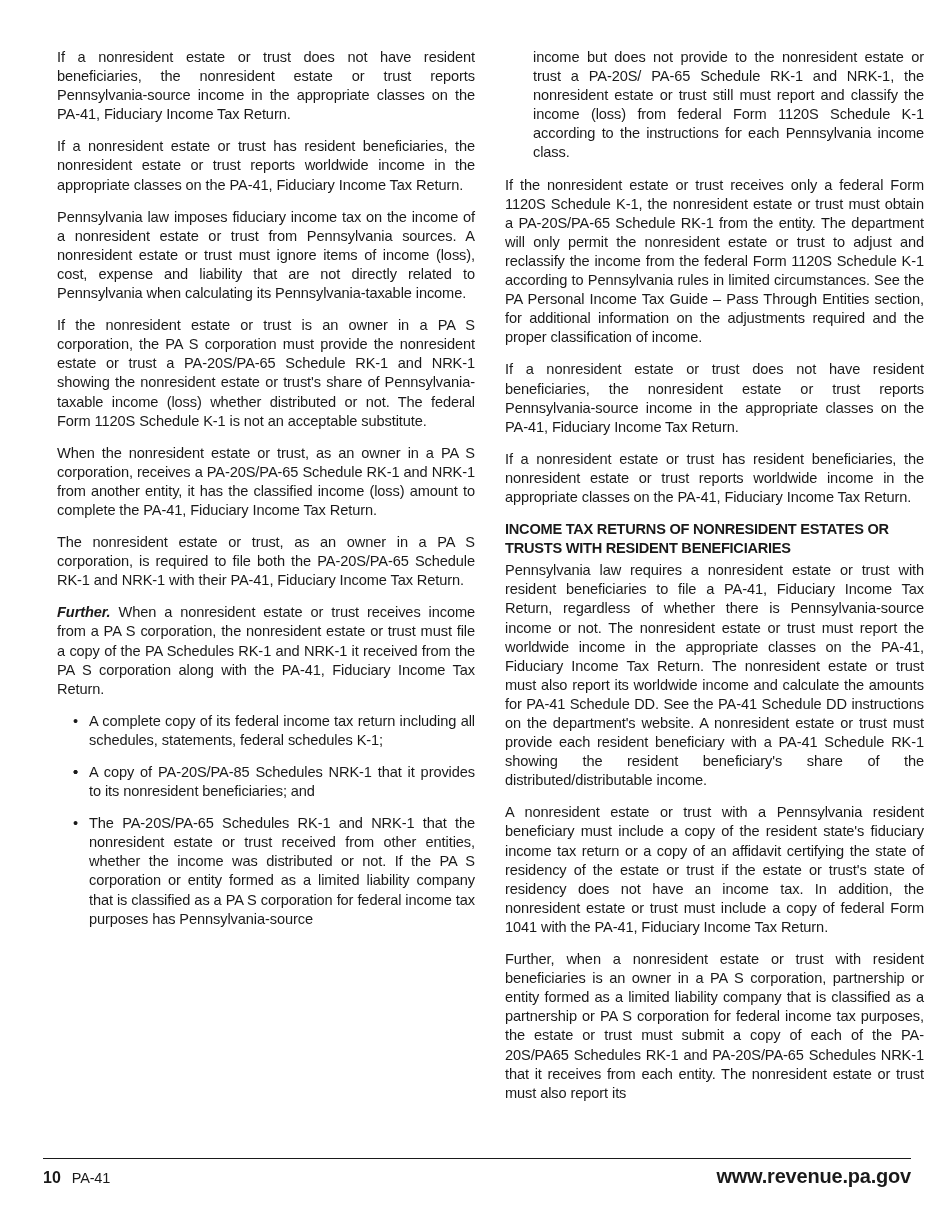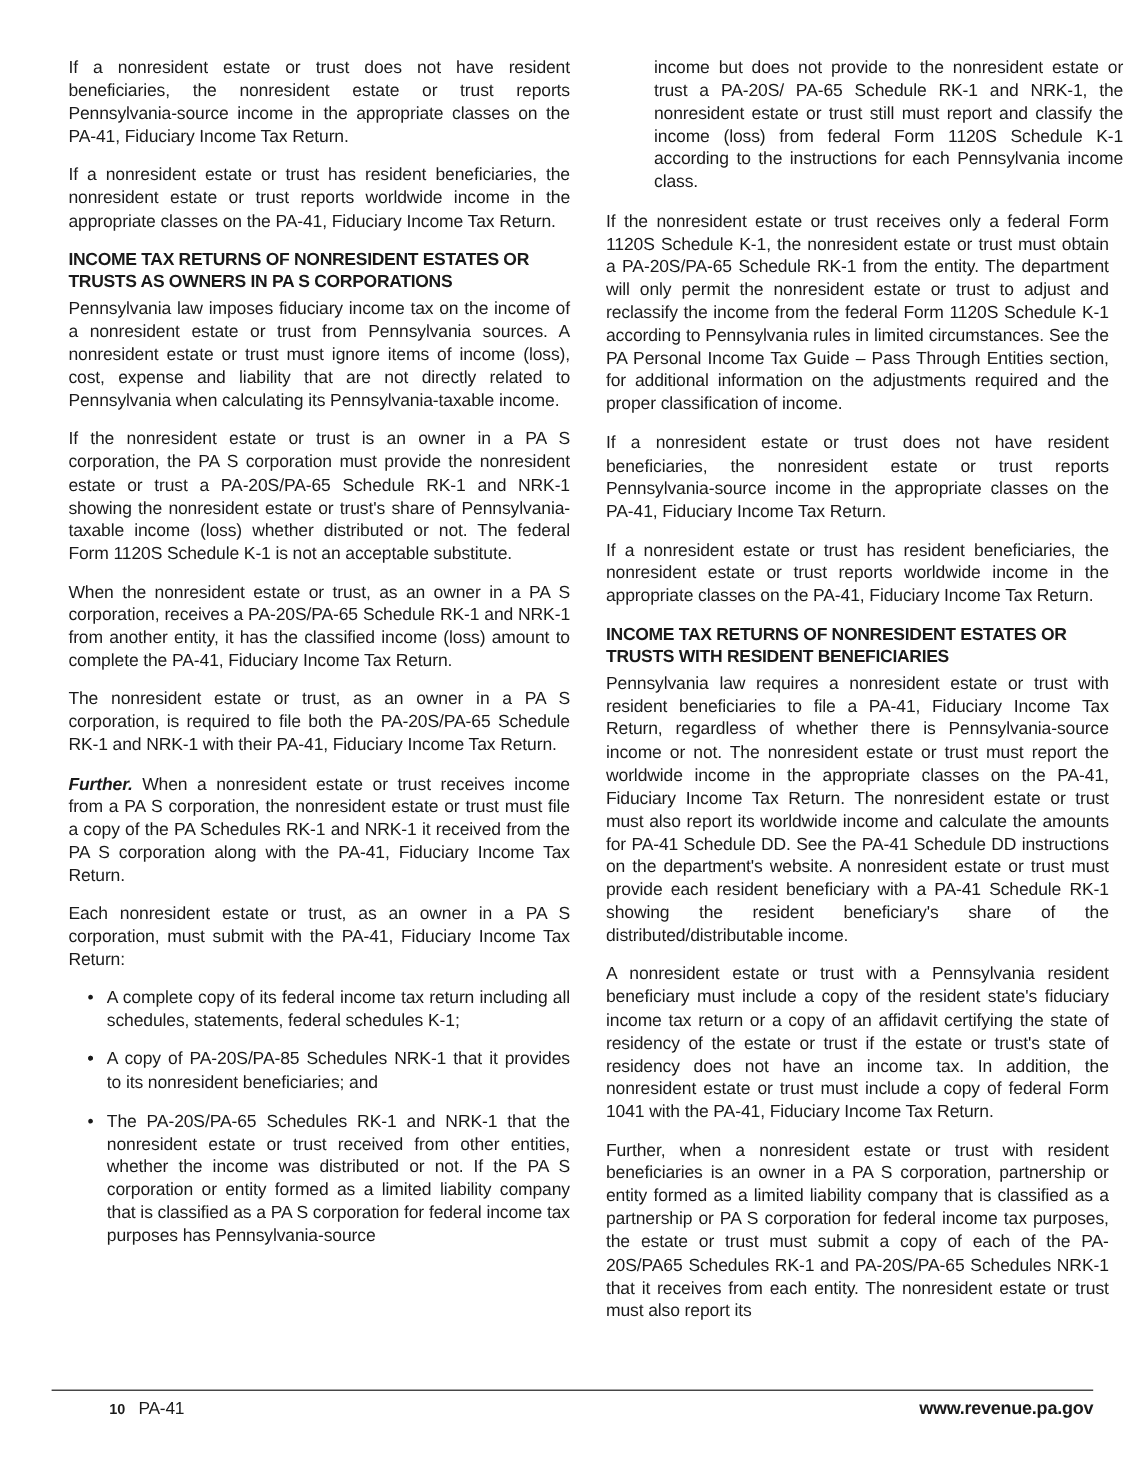--- a/index.html
+++ b/index.html
@@ -45,21 +45,21 @@
     line-height: 19.1px;
     text-align: justify;
     text-justify: inter-word;
     margin: 0 0 13px 0;
     letter-spacing: -0.1px;
     word-spacing: 0px;
     hyphens: none;
   }
   p.body.last { margin-bottom: 0; }
   p.body.cont-indent {
-    margin-left: 40px;
+    margin-left: 28px;
     width: calc(100% - 28px);
   }
   h2.heading {
     font-size: 14.6px;
     line-height: 18.6px;
     font-weight: bold;
     text-align: left;
     margin: 3px 0 4px 0;
     letter-spacing: -0.25px;
     text-transform: uppercase;
@@ -93,58 +93,55 @@
     display: flex;
     flex-direction: row;
     align-items: baseline;
   }
   .footer-left {
     display: flex;
     flex-direction: row;
     align-items: baseline;
   }
   .footer-page-num {
-    font-size: 12px;
+    font-size: 16px;
     font-weight: bold;
     margin-right: 11px;
-    margin-left: 48px;
   }
   .footer-form-id {
     font-size: 14.5px;
     font-weight: normal;
     letter-spacing: -0.2px;
   }
   .footer-spacer { flex: 1 1 auto; }
   .footer-url {
-    font-size: 15px;
+    font-size: 20px;
     font-weight: bold;
     letter-spacing: -0.2px;
   }
   .ex-lead {
     font-weight: bold;
     font-style: italic;
   }
 </style>
 </head>
 <body>
 
 <div class="page">
 
   <div class="columns">
 
     <div class="col col-left">
       <p class="body">If a nonresident estate or trust does not have resident beneficiaries, the nonresident estate or trust reports Pennsylvania-source income in the appropriate classes on the PA-41, Fiduciary Income Tax Return.</p>
       <p class="body">If a nonresident estate or trust has resident beneficiaries, the nonresident estate or trust reports worldwide income in the appropriate classes on the PA-41, Fiduciary Income Tax Return.</p>
-      <h2 class="heading">INCOME TAX RETURNS OF NONRESIDENT ESTATES OR TRUSTS AS OWNERS IN PA S CORPORATIONS</h2>
       <p class="body">Pennsylvania law imposes fiduciary income tax on the income of a nonresident estate or trust from Pennsylvania sources. A nonresident estate or trust must ignore items of income (loss), cost, expense and liability that are not directly related to Pennsylvania when calculating its Pennsylvania-taxable income.</p>
       <p class="body">If the nonresident estate or trust is an owner in a PA S corporation, the PA S corporation must provide the nonresident estate or trust a PA-20S/PA-65 Schedule RK-1 and NRK-1 showing the nonresident estate or trust's share of Pennsylvania-taxable income (loss) whether distributed or not. The federal Form 1120S Schedule K-1 is not an acceptable substitute.</p>
       <p class="body">When the nonresident estate or trust, as an owner in a PA S corporation, receives a PA-20S/PA-65 Schedule RK-1 and NRK-1 from another entity, it has the classified income (loss) amount to complete the PA-41, Fiduciary Income Tax Return.</p>
       <p class="body">The nonresident estate or trust, as an owner in a PA S corporation, is required to file both the PA-20S/PA-65 Schedule RK-1 and NRK-1 with their PA-41, Fiduciary Income Tax Return.</p>
       <p class="body"><span class="ex-lead">Further.</span><span> When a nonresident estate or trust receives income from a PA S corporation, the nonresident estate or trust must file a copy of the PA Schedules RK-1 and NRK-1 it received from the PA S corporation along with the PA-41, Fiduciary Income Tax Return.</span></p>
-      <p class="body">Each nonresident estate or trust, as an owner in a PA S corporation, must submit with the PA-41, Fiduciary Income Tax Return:</p>
       <ul class="bullets">
         <li class="body"><span class="bullet-dot">•</span><span>A complete copy of its federal income tax return including all schedules, statements, federal schedules K-1;</span></li>
         <li class="body"><span class="bullet-dot">•</span></li>
         <li class="body"><span class="bullet-dot">•</span><span>A copy of PA-20S/PA-85 Schedules NRK-1 that it provides to its nonresident beneficiaries; and</span></li>
         <li class="body"><span class="bullet-dot">•</span><span>The PA-20S/PA-65 Schedules RK-1 and NRK-1 that the nonresident estate or trust received from other entities, whether the income was distributed or not. If the PA S corporation or entity formed as a limited liability company that is classified as a PA S corporation for federal income tax purposes has Pennsylvania-source</span></li>
       </ul>
     </div>
 
     <div class="col col-right">
       <p class="body cont-indent">income but does not provide to the nonresident estate or trust a PA-20S/ PA-65 Schedule RK-1 and NRK-1, the nonresident estate or trust still must report and classify the income (loss) from federal Form 1120S Schedule K-1 according to the instructions for each Pennsylvania income class.</p>

